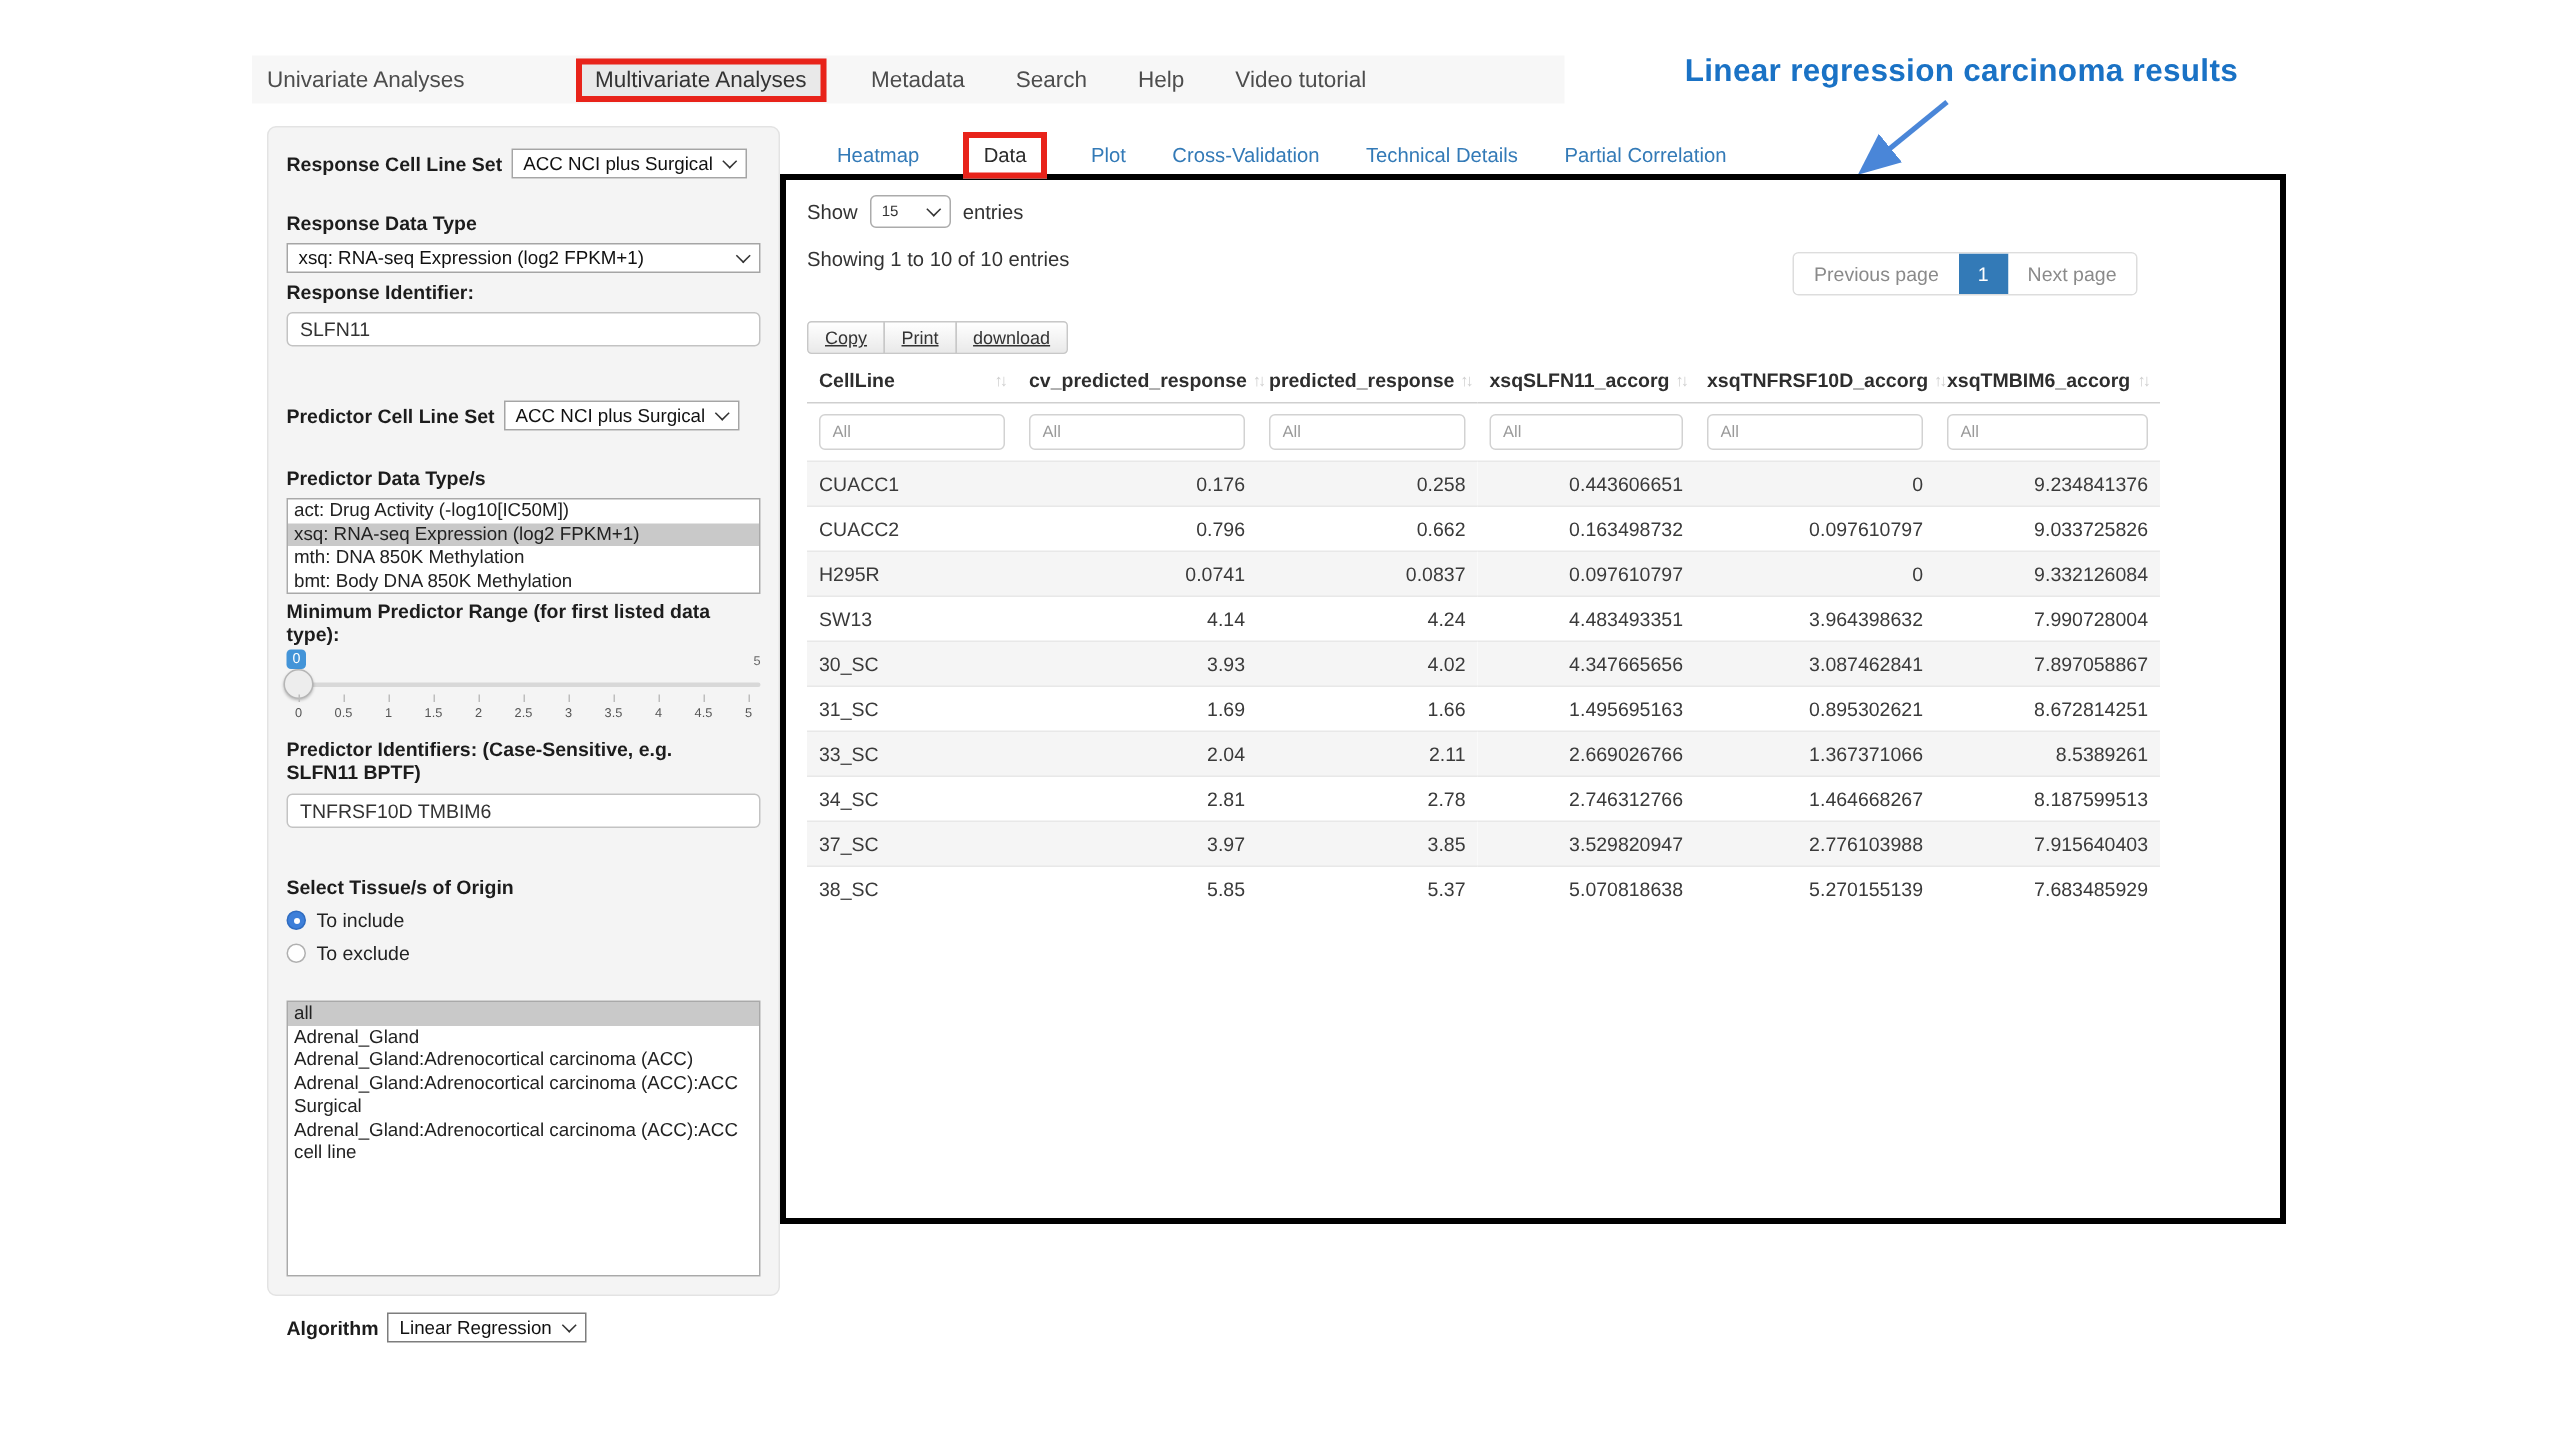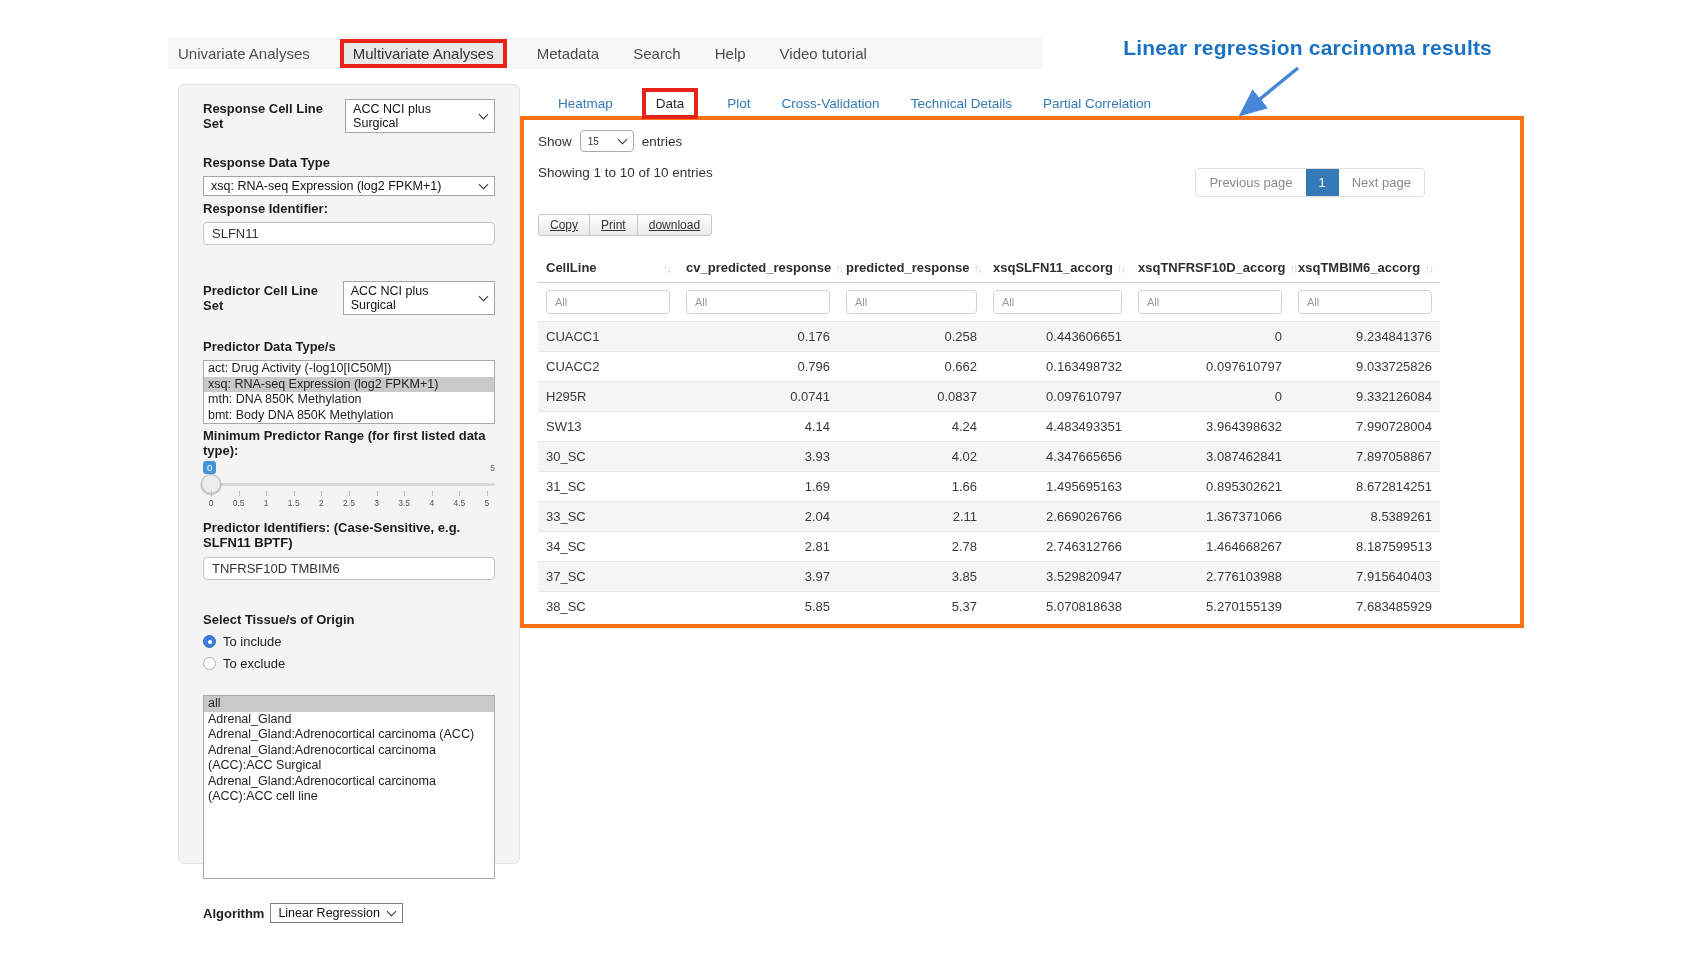--- a/index.html
+++ b/index.html
@@ -4,31 +4,31 @@
 <style>
   * { box-sizing: border-box; margin: 0; padding: 0; }
   body { font-family: "Liberation Sans", "DejaVu Sans", sans-serif; background:#fff; }
   .screen { position:relative; width:1700px; height:956px; background:#fff; overflow:hidden; }
 
   
   .topnav { position:absolute; left:168px; top:37px; width:875px; height:32px;
             background:#f7f7f7; display:flex; align-items:center; gap:26px;
             padding-left:6px; font-size:15px; color:#4d4d4d; }
   .nav-item { padding:3px 4px; cursor:pointer; white-space:nowrap; }
-  .nav-item.active { background:#e9e9e9; border:4px solid #e8231a; padding:2px 9px; color:#333; }
+  .nav-item.active { background:#e9e9e9; border:4px solid #e8231a; padding:2px 9px; color:#333;margin-left:44px; }
 
   
   .annotation-title { position:absolute; left:1056px; top:36px; width:436px; text-align:right;
                       font-size:21px; font-weight:bold; color:#1a72c5; letter-spacing:.2px; }
   .annotation-arrow { position:absolute; left:1228px; top:62px; }
 
   
   .sidebar { position:absolute; left:178px; top:84px; width:342px; height:780px;
              background:#f4f4f4; border:1px solid #e3e3e3; border-radius:6px;
-             padding:14px 24px; font-size:13px; color:#222; }
+             padding:14px 12px; font-size:13px; color:#222; }
   .sb-label { font-weight:bold; font-size:13px; color:#1c1c1c; }
   .inline-row { display:flex; align-items:center; gap:6px; }
   .select-box { background:#fff; border:1px solid #a5a5a5; border-radius:0;
                 display:flex; align-items:center; justify-content:space-between;
                 padding:2px 7px; font-size:12.5px; color:#111; cursor:pointer; }
   .chev { width:7px; height:7px; border-right:1.6px solid #333; border-bottom:1.6px solid #333;
           transform:rotate(45deg); margin-left:8px; margin-top:-3px; flex:0 0 auto; }
   .full { width:100%; }
   .text-input { width:100%; background:#fff; border:1px solid #c3c3c3; border-radius:4px;
                 height:23px; padding:2px 8px; font-size:13px; color:#333;
@@ -59,42 +59,42 @@
                               border-radius:50%; background:#fff; }
   .radio-label { font-size:13px; color:#222; }
 
   
   .tabs { position:absolute; left:556px; top:88px; display:flex; align-items:center; gap:27px;
           font-size:13.5px; z-index:5; }
   .tab { color:#337ab7; cursor:pointer; padding:4px 2px; white-space:nowrap; }
   .tab.active { color:#2b2b2b; border:4px solid #e8231a; padding:4px 10px; background:#fff; }
 
   
-  .panel { position:absolute; left:520px; top:116px; width:1004px; height:512px;
-           border:4px solid #f97316; background:#fff; padding:8px 14px; }
+  .panel { position:absolute; left:520px; top:116px; width:1004px; height:700px;
+           border:4px solid #000000; background:#fff; padding:8px 14px; }
   .show-row { display:flex; align-items:center; gap:8px; font-size:13.5px; color:#333; margin-top:2px; }
   .show-select { width:54px; height:22px; background:#fff; border:1px solid #ababab; border-radius:4px;
                  display:flex; align-items:center; justify-content:space-between; padding:0 7px;
                  font-size:10px; color:#333; cursor:pointer; }
   .show-select .chev { margin-top:-4px; }
   .info-line { margin-top:13px; font-size:13.5px; color:#333; }
 
   .pagination { position:absolute; right:95px; top:48px; display:flex; border:1px solid #ddd;
                 border-radius:4px; overflow:hidden; font-size:13px; }
   .page-btn { padding:6px 13px; color:#8a8a8a; background:#fff; cursor:pointer; }
   .page-btn.current { background:#337ab7; color:#fff; }
 
   .export-row { margin-top:34px; display:flex; }
   .export-btn { border:1px solid #c8c8c8; background:linear-gradient(#ffffff,#e9e9e9);
                 padding:3px 11px; font-size:12px; color:#333; cursor:pointer; margin-left:-1px;text-decoration:underline; }
   .export-btn:first-child { border-radius:3px 0 0 3px; margin-left:0; }
   .export-btn:last-child { border-radius:0 3px 3px 0; }
 
   
-  table.data-table { margin-top:18px; border-collapse:collapse; font-size:13px; color:#3a3a3a;
+  table.data-table { margin-top:4px; border-collapse:collapse; font-size:13px; color:#3a3a3a;
                      table-layout:fixed; width:902px; }
   .data-table th { font-weight:bold; color:#2e2e2e; padding:6px 8px 7px 8px;
                    border-bottom:1px solid #cfcfcf; cursor:pointer; }
   .th-inner { display:flex; align-items:center; justify-content:space-between; gap:4px; }
   .sort-icon { color:#cfcfcf; font-size:11px; letter-spacing:-2px; white-space:nowrap; }
   .filter-cell { padding:6px 8px 8px 8px; }
   .filter-input { width:100%; height:24px; border:1px solid #d2d2d2; border-radius:4px;
                   padding:2px 8px; font-size:11px; color:#333; font-family:"Liberation Sans", sans-serif; }
   .filter-input::placeholder { color:#9a9a9a; }
   .data-table td { padding:7px 8px; border-top:1px solid #e8e8e8; overflow:hidden; white-space:nowrap; }

